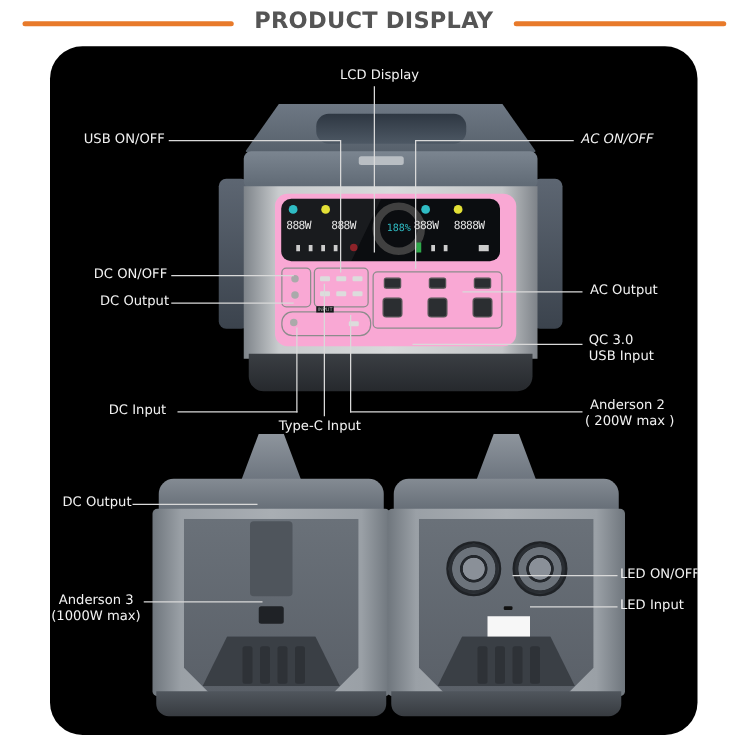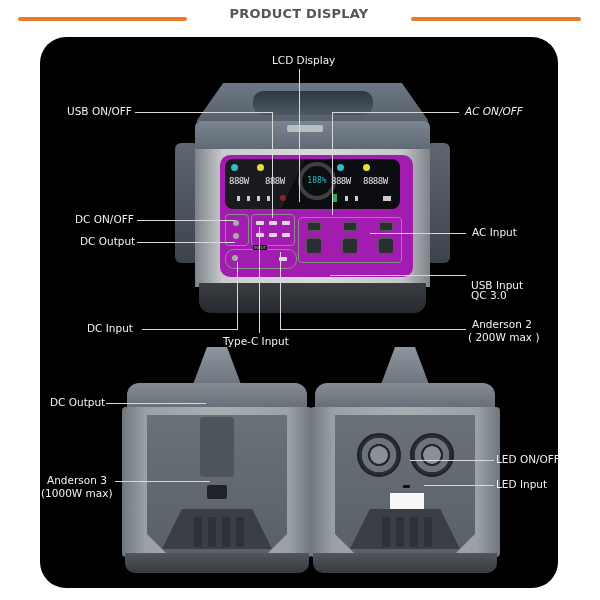--- a/index.html
+++ b/index.html
@@ -5,21 +5,21 @@
   html, body { margin: 0; padding: 0; }
   body {
     width: 600px; height: 600px; background: #ffffff; position: relative; overflow: hidden;
     font-family: "Liberation Sans", "DejaVu Sans", sans-serif;
   }
   .header-line { position: absolute; top: 17px; height: 4px; background: #e87a2a; border-radius: 2px; }
   .header-line.left { left: 18px; width: 169px; }
   .header-line.right { left: 411px; width: 170px; }
   .header-title {
     position: absolute; top: 6px; left: 187px; width: 224px; text-align: center;
-    font-family: "DejaVu Sans", sans-serif; font-weight: bold; font-size: 13px; color: #555555;
+    font-family: "DejaVu Sans", sans-serif; font-weight: bold; font-size: 18px; color: #555555;
     letter-spacing: 0.2px;
   }
   .panel {
     position: absolute; left: 40px; top: 37px; width: 518px; height: 551px;
     background: #000000; border-radius: 26px; overflow: hidden;
   }
   .label {
     position: absolute; color: #f2f2f2; font-size: 10.5px; line-height: 13px; white-space: nowrap;
     font-family: "DejaVu Sans", sans-serif;
   }
@@ -52,29 +52,29 @@
     background: linear-gradient(#5d6672, #3b434d); border-radius: 6px;
   }
   .side-block.l { left: 0; }
   .side-block.r { right: 0; }
   .foot {
     position: absolute; left: 24px; top: 200px; width: 227px; height: 30px;
     background: linear-gradient(#3a3e43, #26292d); border-radius: 0 0 12px 12px;
   }
   .control-panel {
     position: absolute; left: 45px; top: 72px; width: 193px; height: 122px;
-    background: #a21caf; border-radius: 10px;
+    background: #f9a8d4; border-radius: 10px;
   }
   .lcd {
     position: absolute; left: 5px; top: 4px; width: 175px; height: 50px;
     background: #0b0d10; border-radius: 8px; overflow: hidden;
   }
   .lcd .glare { position: absolute; left: 0; top: 0; width: 80px; height: 50px; background: rgba(255,255,255,0.06); clip-path: polygon(0 0, 100% 0, 70% 100%, 0 100%); }
   .lcd .ring {
-    position: absolute; left: 73px; top: 3px; width: 30px; height: 30px; border: 4px solid #404040;
+    position: absolute; left: 73px; top: 3px; width: 30px; height: 30px; border: 6px solid #404040;
     border-radius: 50%; color: #2fbcc4; font-size: 8px; text-align: center; line-height: 30px;
     font-family: "DejaVu Sans Mono", monospace;
   }
   .lcd .dot { position: absolute; top: 5px; width: 7px; height: 7px; border-radius: 50%; }
   .lcd .digits { position: absolute; top: 17px; color: #e6e6e6; font-family: "DejaVu Sans Mono", monospace; font-size: 9px; letter-spacing: -0.5px; }
   .lcd .mini { position: absolute; top: 37px; width: 3px; height: 5px; background: #cccccc; }
   .lcd .batt { position: absolute; left: 108px; top: 35px; width: 4px; height: 8px; background: #2ea94a; }
   .lcd .redico { position: absolute; left: 55px; top: 36px; width: 6px; height: 6px; background: #c0272d; border-radius: 50%; opacity: 0.7; }
   .port-box { position: absolute; border: 1px solid #8c8c8c; border-radius: 4px; }
   .port-circle { position: absolute; width: 6px; height: 6px; border-radius: 50%; background: #aaa; }
@@ -208,24 +208,24 @@
   <div class="label" style="left:425px;top:68px;font-style:italic;">AC ON/OFF</div>
   <div class="line h" style="left:292px;top:75px;width:127px;"></div>
   <div class="line v" style="left:292px;top:75px;height:103px;"></div>
 
   <div class="label" style="left:35px;top:176px;">DC ON/OFF</div>
   <div class="line h" style="left:97px;top:183px;width:98px;"></div>
 
   <div class="label" style="left:40px;top:198px;">DC Output</div>
   <div class="line h" style="left:97px;top:205px;width:98px;"></div>
 
-  <div class="label" style="left:432px;top:189px;">AC Input</div>
+  <div class="label" style="left:432px;top:189px;">AC Output</div>
   <div class="line h" style="left:330px;top:196px;width:96px;"></div>
 
-  <div class="label" style="left:431px;top:229px;margin-top:23px;">QC 3.0</div>
+  <div class="label" style="left:431px;top:229px;">QC 3.0</div>
   <div class="label" style="left:431px;top:242px;">USB Input</div>
   <div class="line h" style="left:290px;top:238px;width:136px;"></div>
 
   <div class="label" style="left:47px;top:285px;">DC Input</div>
   <div class="line h" style="left:102px;top:292px;width:96px;"></div>
   <div class="line v" style="left:197px;top:225px;height:68px;"></div>
 
   <div class="label" style="left:183px;top:298px;">Type-C Input</div>
   <div class="line v" style="left:219px;top:190px;height:106px;"></div>
   <div class="line v" style="left:240px;top:215px;height:78px;"></div>

